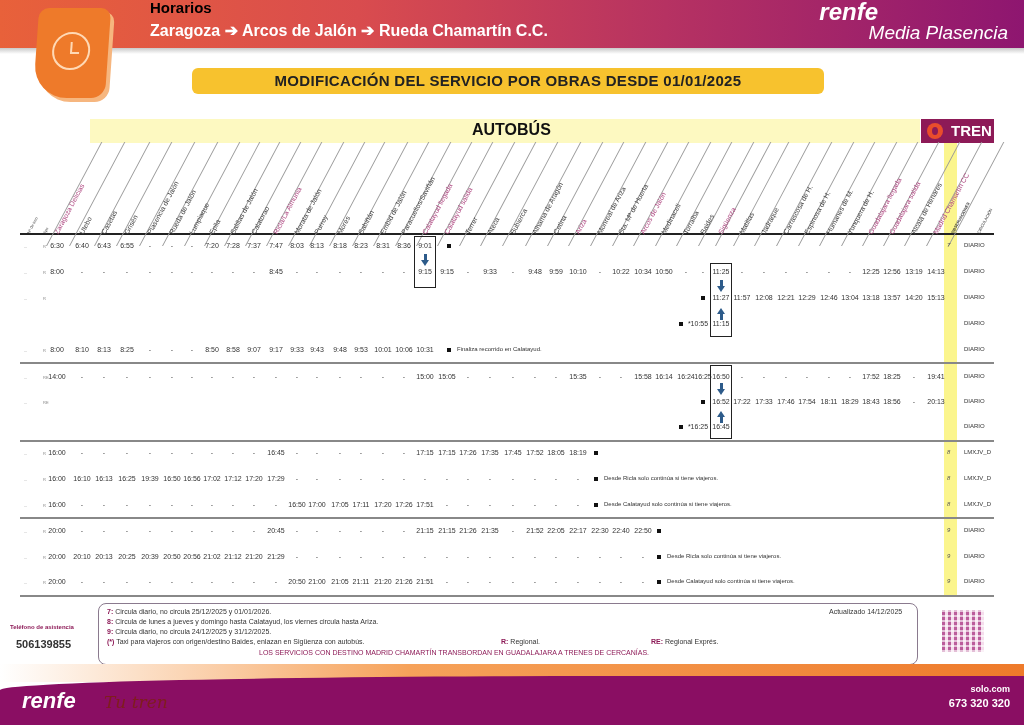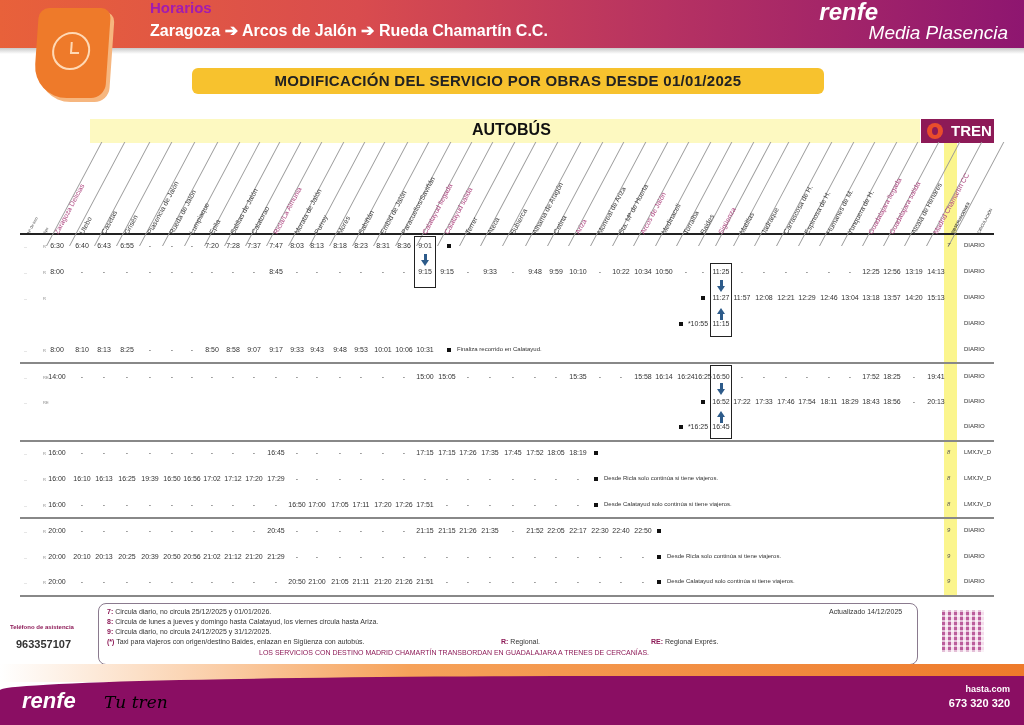--- a/index.html
+++ b/index.html
@@ -5,21 +5,21 @@
   * { box-sizing: border-box; margin: 0; padding: 0; }
   body { width: 1024px; height: 725px; overflow: hidden; background: #fff; font-family: "Liberation Sans", sans-serif; position: relative; color: #222; }
   .header { position: absolute; left: 0; top: 0; width: 1024px; height: 50px;
     background: linear-gradient(90deg, #e8613a 0%, #d94c4e 35%, #b63262 65%, #8e1670 100%); }
   .header-shadow { position: absolute; left: 0; top: 48px; width: 1024px; height: 6px; background: linear-gradient(180deg, #c9c9c9, #fff); }
   .clock-badge { position: absolute; left: 36px; top: 8px; width: 72px; height: 90px; background: #ee7a2a;
     border-radius: 10px 10px 14px 34px; transform: skewX(-4deg); box-shadow: 4px 4px 0 #f6b67f; }
   .clock-face { position: absolute; left: 16px; top: 24px; width: 38px; height: 38px; border: 2px solid #ffd9b5; border-radius: 50%; }
   .clock-face .h1 { position: absolute; left: 16px; top: 8px; width: 2px; height: 11px; background: #ffd9b5; }
   .clock-face .h2 { position: absolute; left: 16px; top: 18px; width: 9px; height: 2px; background: #ffd9b5; }
-  .h-title { position: absolute; left: 150px; top: -1px; color: #a21caf; font-weight: bold; font-size: 15px; }
+  .h-title { position: absolute; left: 150px; top: -1px; color: #000000; font-weight: bold; font-size: 15px; }
   .h-route { position: absolute; left: 150px; top: 21px; color: #fff; font-weight: bold; font-size: 16px; }
   .brand { position: absolute; right: 16px; top: 0px; text-align: right; color: #fff; }
   .brand .renfe { font-size: 24px; font-weight: bold; font-style: italic; position: absolute; right: 130px; top: -2px; }
   .brand .md { font-size: 19px; font-style: italic; position: absolute; right: 0; top: 22px; white-space: nowrap; }
   .banner { position: absolute; left: 192px; top: 68px; width: 632px; height: 26px; background: #f7c22e; border-radius: 6px;
     font-weight: bold; font-size: 15px; color: #222; text-align: center; line-height: 26px; letter-spacing: 0.3px; }
   .bus-band { position: absolute; left: 90px; top: 119px; width: 830px; height: 24px; background: #fdf9c1; }
   .bus-label { position: absolute; left: 472px; top: 121px; font-weight: bold; font-size: 16px; color: #111; }
   .tren-box { position: absolute; left: 921px; top: 119px; width: 73px; height: 24px; background: #8d1a57; color: #fff;
     font-weight: bold; font-size: 15px; line-height: 24px; padding-left: 30px; }
@@ -49,21 +49,21 @@
   .notes-box .l { position: absolute; left: 8px; white-space: nowrap; }
   .notes-box .l b { color: #8d1a57; }
   .phone-lbl { position: absolute; left: 10px; top: 624px; font-size: 6px; color: #8d1a57; font-weight: bold; }
   .phone-num { position: absolute; left: 16px; top: 638px; font-size: 11px; font-weight: bold; color: #333; }
   .qr { position: absolute; left: 942px; top: 610px; width: 42px; height: 42px;
     background: repeating-linear-gradient(90deg, #b0418a 0 3px, #f4d8e9 3px 6px), #b0418a; opacity: .85; }
   .qr::before { content: ""; position: absolute; inset: 0; background: repeating-linear-gradient(0deg, rgba(255,255,255,.6) 0 2px, transparent 2px 5px); }
   .footer-swoosh { position: absolute; left: 0; top: 664px; width: 1024px; height: 18px; background: linear-gradient(90deg, #fff 0%, #f6a25a 40%, #ee7a2a 100%); border-radius: 0 0 0 0; }
   .footer { position: absolute; left: 0; top: 676px; width: 1024px; height: 49px; background: #8a0e63; border-top-left-radius: 60% 14px; border-top-right-radius: 0; }
   .f-renfe { position: absolute; left: 22px; top: 688px; color: #fff; font-weight: bold; font-style: italic; font-size: 22px; }
-  .f-tutren { position: absolute; left: 104px; top: 692px; color: #000000; font-style: italic; font-family: "DejaVu Serif", serif; font-size: 17px; text-align: right; }
+  .f-tutren { position: absolute; left: 104px; top: 692px; color: #7f1d1d; font-style: italic; font-family: "DejaVu Serif", serif; font-size: 17px; text-align: right; }
   .f-web { position: absolute; right: 14px; top: 684px; color: #fff; font-size: 9px; font-weight: bold; text-align: right; }
   .f-tel { position: absolute; right: 14px; top: 697px; color: #fff; font-size: 11px; font-weight: bold; text-align: right; }
 </style>
 </head>
 <body>
 
 <div class="header"></div>
 <div class="header-shadow"></div>
 <div class="clock-badge">
   <div class="clock-face">
@@ -87,40 +87,40 @@
   <span>TREN</span>
 </div>
 
 <div class="obs-strip"></div>
 
 <div id="timetable"></div>
 
 <div class="head-rule"></div>
 
 <div class="phone-lbl">Teléfono de asistencia</div>
-<div class="phone-num">963357107</div>
+<div class="phone-num">506139855</div>
 
 <div class="notes-box">
   <div class="l" style="top:4px"><b>7:</b> <span>Circula diario, no circula 25/12/2025 y 01/01/2026.</span></div>
   <div class="l" style="top:14px"><b>8:</b> <span>Circula de lunes a jueves y domingo hasta Calatayud, los viernes circula hasta Ariza.</span></div>
   <div class="l" style="top:24px"><b>9:</b> <span>Circula diario, no circula 24/12/2025 y 31/12/2025.</span></div>
   <div class="l" style="top:34px"><b>(*)</b> <span>Taxi para viajeros con origen/destino Baides, enlazan en Sigüenza con autobús.</span></div>
   <div class="l" style="top:34px; left:402px"><b>R:</b> <span>Regional.</span></div>
   <div class="l" style="top:34px; left:552px"><b>RE:</b> <span>Regional Exprés.</span></div>
   <div class="l" style="top:45px; left:160px; color:#8d1a57">LOS SERVICIOS CON DESTINO MADRID CHAMARTÍN TRANSBORDAN EN GUADALAJARA A TRENES DE CERCANÍAS.</div>
   <div class="l" style="top:4px; left:730px">Actualizado 14/12/2025</div>
 </div>
 
 <div class="qr"></div>
 
 <div class="footer-swoosh"></div>
 <div class="footer"></div>
 <div class="f-renfe">renfe</div>
 <div class="f-tutren">Tu tren</div>
-<div class="f-web">hasta.com</div>
+<div class="f-web">solo.com</div>
 <div class="f-tel">673 320 320</div>
 
 <div class="slash" style="left:69px"></div>
 <div class="station pink" style="left:53px">Zaragoza Delicias</div>
 <div class="slash" style="left:94px"></div>
 <div class="station" style="left:78px">Utebo</div>
 <div class="slash" style="left:116px"></div>
 <div class="station" style="left:100px">Casetas</div>
 <div class="slash" style="left:139px"></div>
 <div class="station" style="left:123px">Grisén</div>

